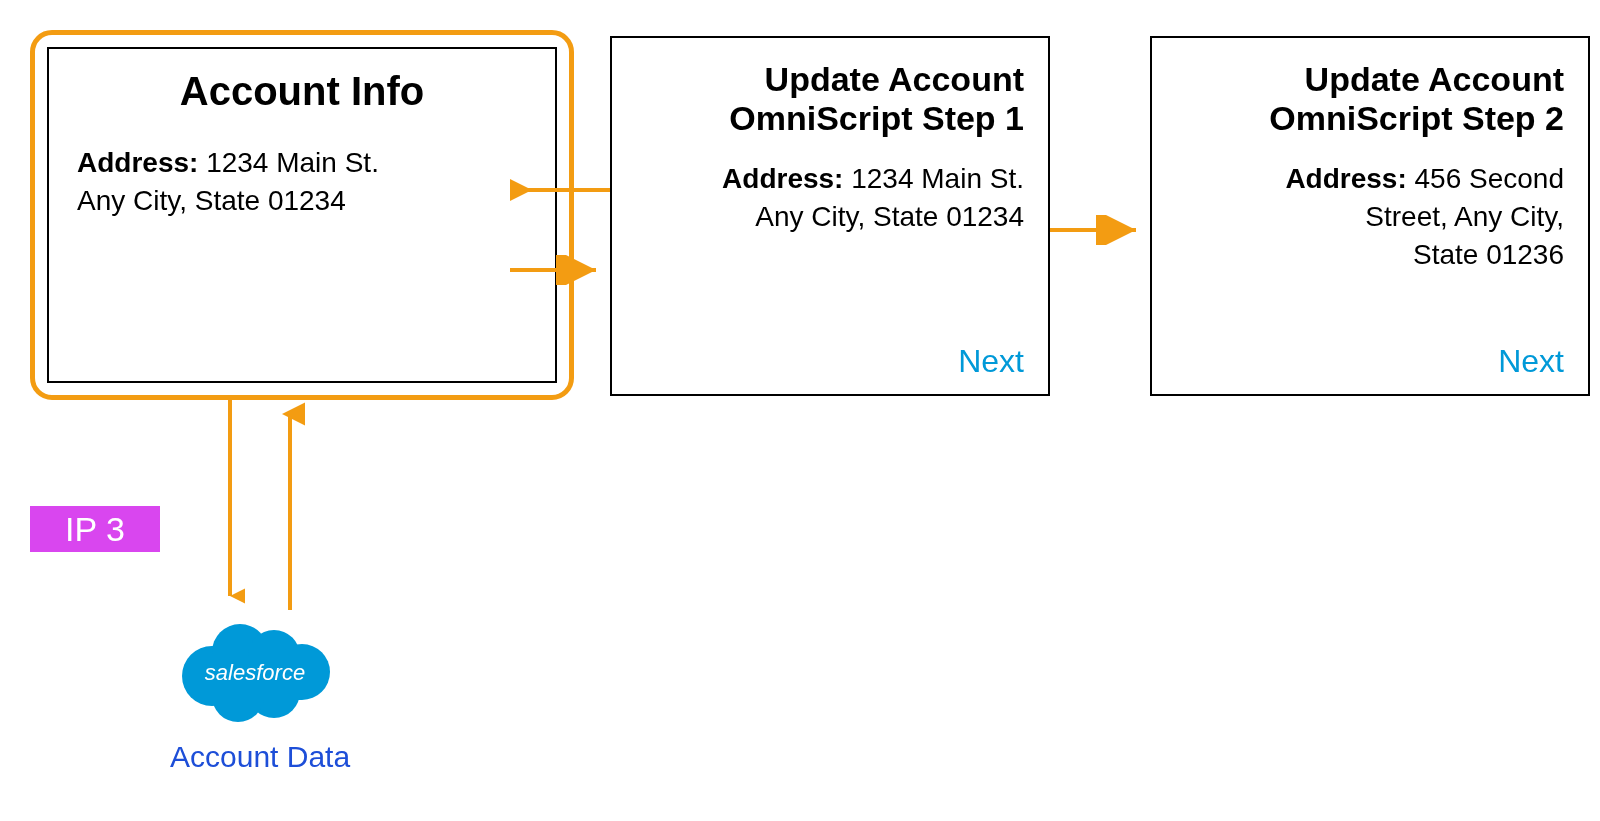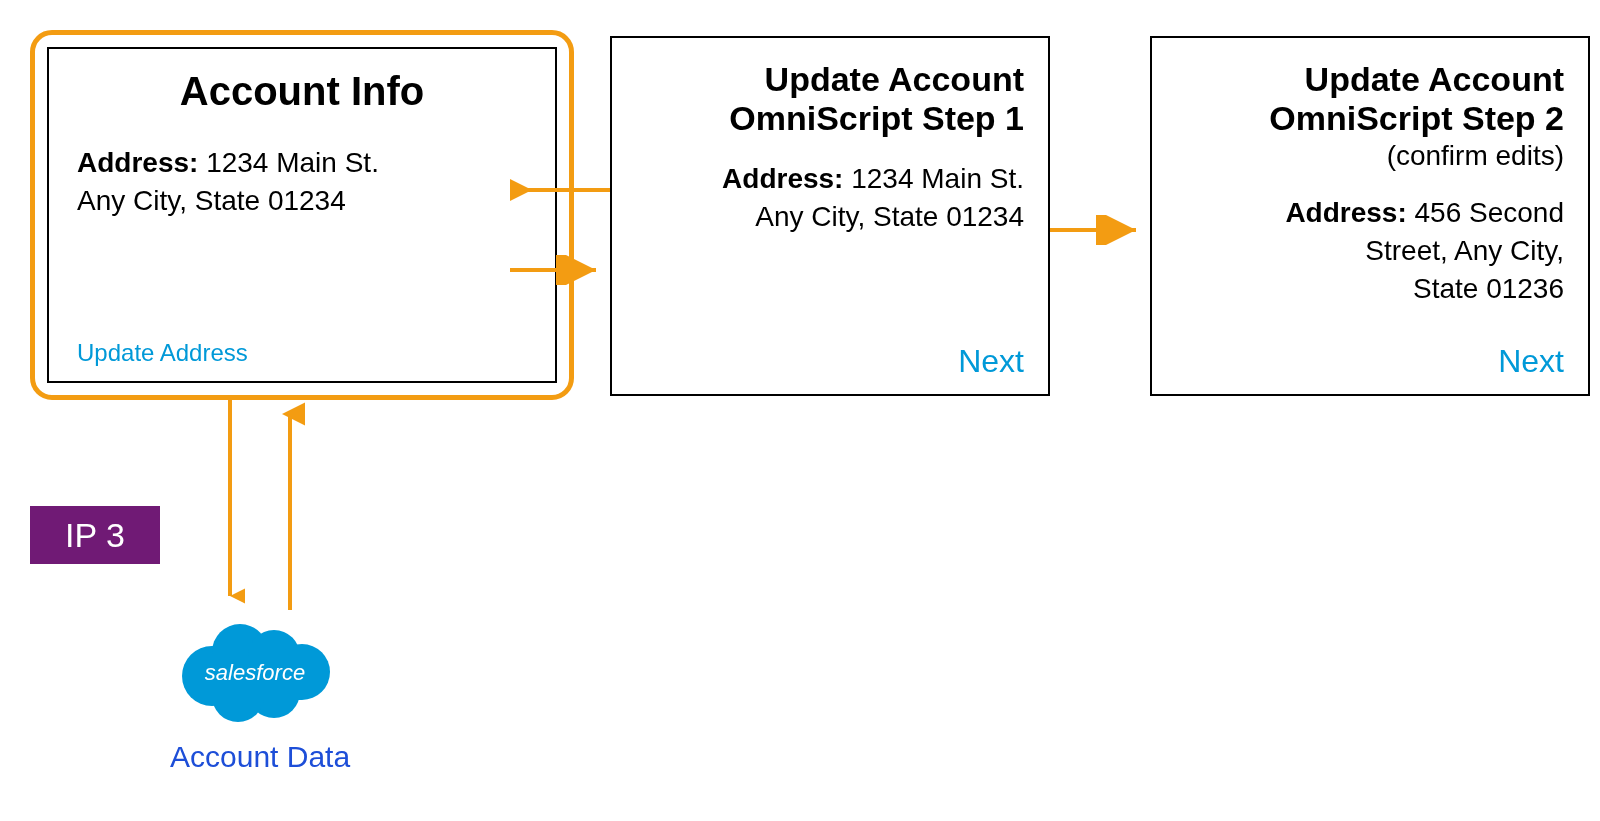--- a/index.html
+++ b/index.html
@@ -91,22 +91,22 @@
     .arrow-svg {
       position: absolute;
       pointer-events: none;
     }
     
     .ip-badge {
       position: absolute;
       left: 20px;
       top: 496px;
       width: 130px;
-      height: 58px;
-      background: #701a75;
+      height: 46px;
+      background: #d946ef;
       color: #fff;
       font-size: 34px;
       font-weight: 500;
       display: flex;
       align-items: center;
       justify-content: center;
     }
     
     .cloud-wrap {
       position: absolute;
@@ -135,21 +135,20 @@
 <div class="diagram">
 
   <div class="card1-outer">
     <div class="card1-inner">
       <div class="card1-title">Account  Info</div>
       <div class="card1-body">
         <span class="bold-label">Address:</span>
         <span>1234 Main St.</span><br>
         <span>Any City, State 01234</span>
       </div>
-      <div class="card1-link">Update Address</div>
     </div>
   </div>
 
   <div class="card card2">
     <div class="card-title">
       <span>Update Account</span><br>
       <span>OmniScript Step 1</span>
     </div>
     <div class="card-address">
       <span class="bold-label">Address:</span>
@@ -157,21 +156,20 @@
       <span>Any City, State 01234</span>
     </div>
     <div class="card-next">Next</div>
   </div>
 
   <div class="card card3">
     <div class="card-title">
       <span>Update Account</span><br>
       <span>OmniScript Step 2</span>
     </div>
-    <div class="card-subtitle">(confirm edits)</div>
     <div class="card-address">
       <span class="bold-label">Address:</span>
       <span>456 Second</span><br>
       <span>Street, Any City,</span><br>
       <span>State 01236</span>
     </div>
     <div class="card-next">Next</div>
   </div>
 
   <svg class="arrow-svg" style="left:500px; top:165px;" width="100" height="30">

